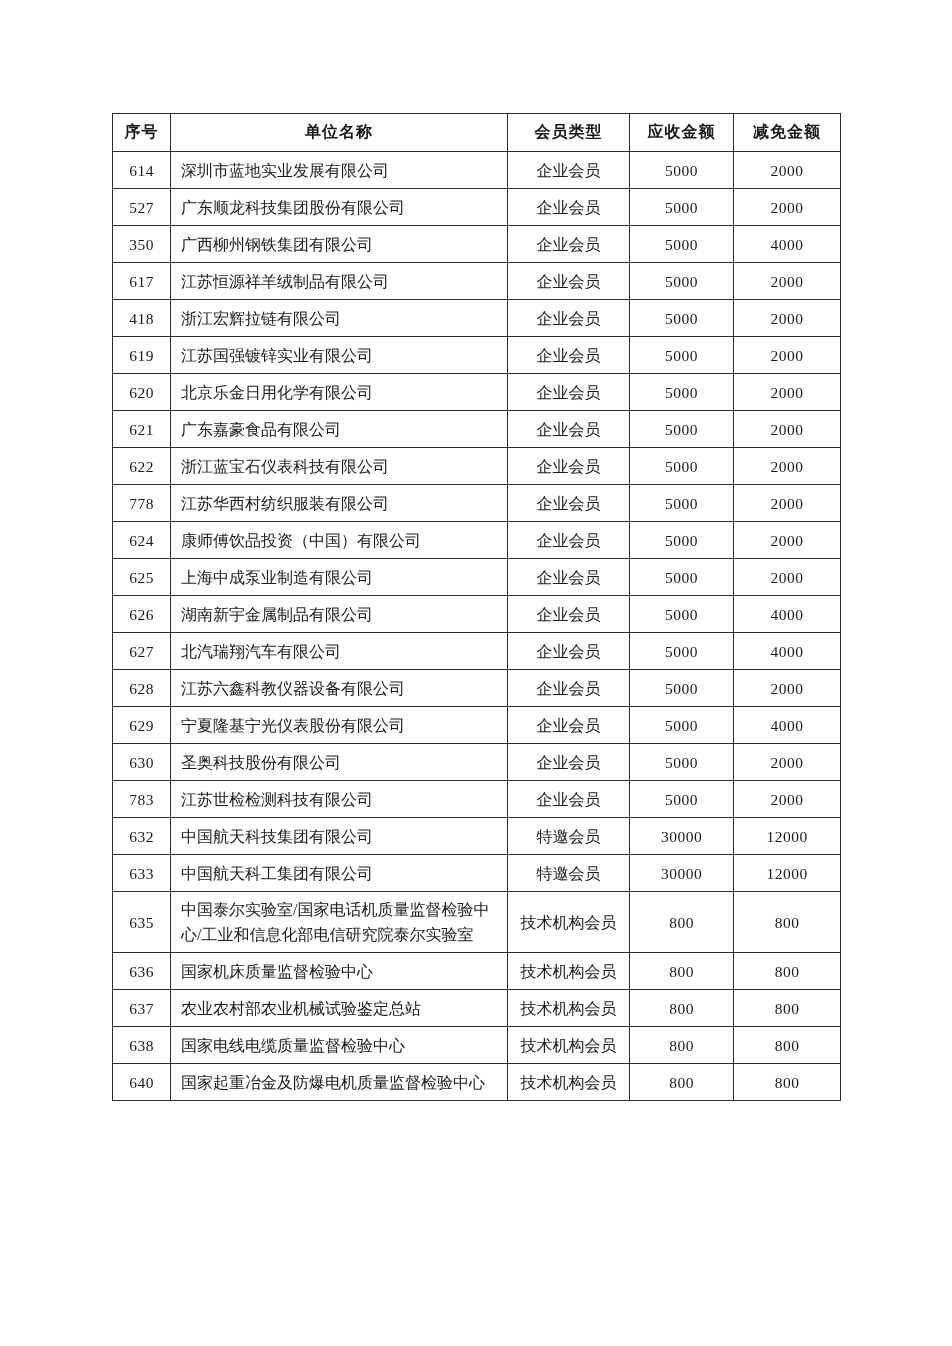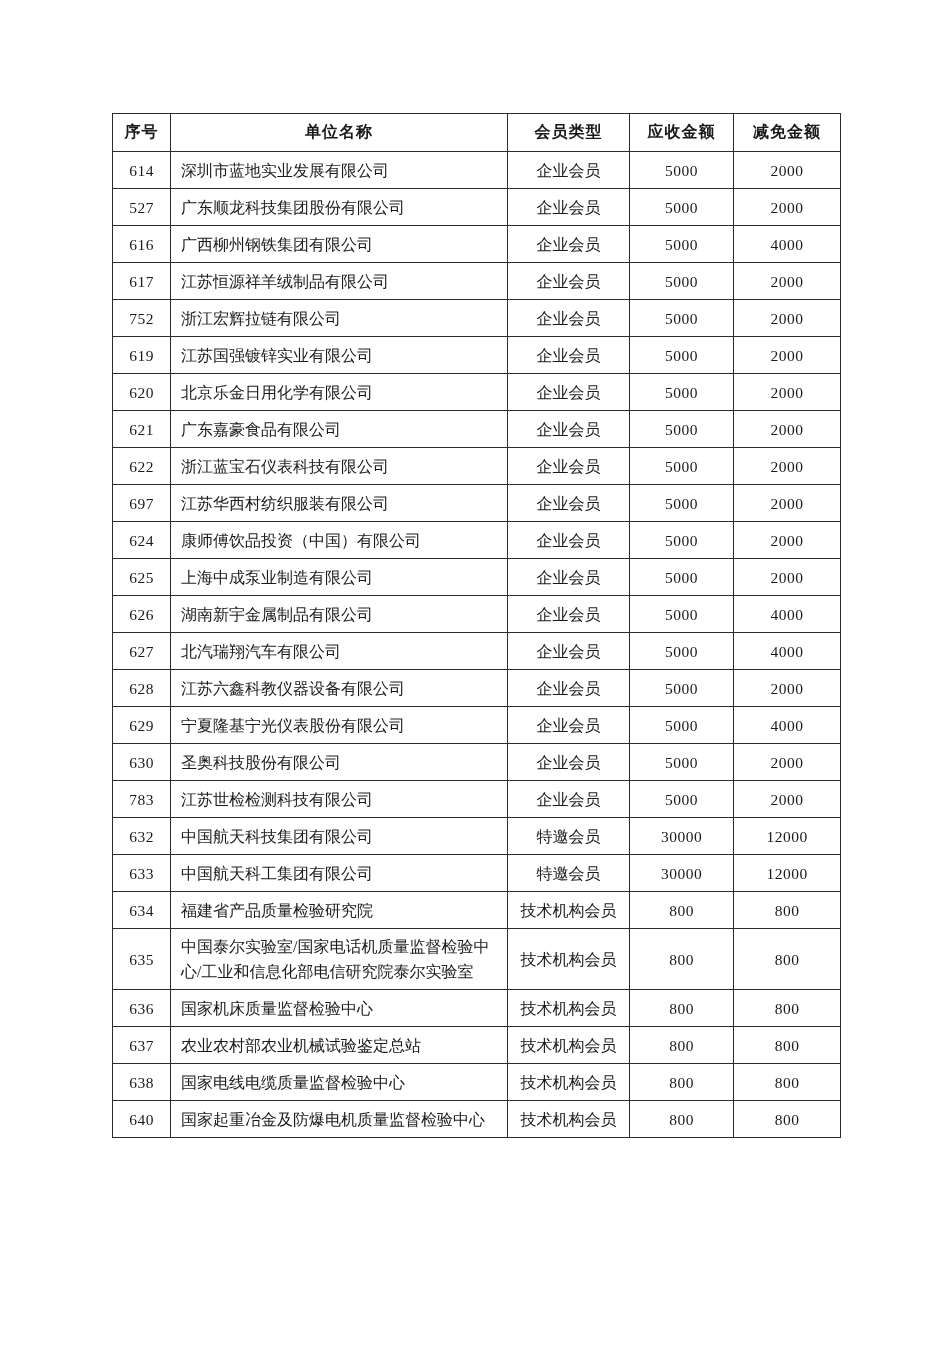--- a/index.html
+++ b/index.html
@@ -91,35 +91,35 @@
     <td class="cell-num">2000</td>
   </tr>
         <tr>
     <td class="cell-num">527</td>
     <td class="cell-name">广东顺龙科技集团股份有限公司</td>
     <td>企业会员</td>
     <td class="cell-num">5000</td>
     <td class="cell-num">2000</td>
   </tr>
         <tr>
-    <td class="cell-num">616</td>
+    <td class="cell-num">350</td>
     <td class="cell-name">广西柳州钢铁集团有限公司</td>
     <td>企业会员</td>
     <td class="cell-num">5000</td>
     <td class="cell-num">4000</td>
   </tr>
         <tr>
     <td class="cell-num">617</td>
     <td class="cell-name">江苏恒源祥羊绒制品有限公司</td>
     <td>企业会员</td>
     <td class="cell-num">5000</td>
     <td class="cell-num">2000</td>
   </tr>
         <tr>
-    <td class="cell-num">752</td>
+    <td class="cell-num">418</td>
     <td class="cell-name">浙江宏辉拉链有限公司</td>
     <td>企业会员</td>
     <td class="cell-num">5000</td>
     <td class="cell-num">2000</td>
   </tr>
         <tr>
     <td class="cell-num">619</td>
     <td class="cell-name">江苏国强镀锌实业有限公司</td>
     <td>企业会员</td>
     <td class="cell-num">5000</td>
@@ -140,21 +140,21 @@
     <td class="cell-num">2000</td>
   </tr>
         <tr>
     <td class="cell-num">622</td>
     <td class="cell-name">浙江蓝宝石仪表科技有限公司</td>
     <td>企业会员</td>
     <td class="cell-num">5000</td>
     <td class="cell-num">2000</td>
   </tr>
         <tr>
-    <td class="cell-num">697</td>
+    <td class="cell-num">778</td>
     <td class="cell-name">江苏华西村纺织服装有限公司</td>
     <td>企业会员</td>
     <td class="cell-num">5000</td>
     <td class="cell-num">2000</td>
   </tr>
         <tr>
     <td class="cell-num">624</td>
     <td class="cell-name">康师傅饮品投资（中国）有限公司</td>
     <td>企业会员</td>
     <td class="cell-num">5000</td>
@@ -217,27 +217,20 @@
     <td class="cell-num">12000</td>
   </tr>
         <tr>
     <td class="cell-num">633</td>
     <td class="cell-name">中国航天科工集团有限公司</td>
     <td>特邀会员</td>
     <td class="cell-num">30000</td>
     <td class="cell-num">12000</td>
   </tr>
         <tr>
-    <td class="cell-num">634</td>
-    <td class="cell-name">福建省产品质量检验研究院</td>
-    <td>技术机构会员</td>
-    <td class="cell-num">800</td>
-    <td class="cell-num">800</td>
-  </tr>
-        <tr>
     <td class="cell-num">635</td>
     <td class="cell-name">中国泰尔实验室/国家电话机质量监督检验中心/工业和信息化部电信研究院泰尔实验室</td>
     <td>技术机构会员</td>
     <td class="cell-num">800</td>
     <td class="cell-num">800</td>
   </tr>
         <tr>
     <td class="cell-num">636</td>
     <td class="cell-name">国家机床质量监督检验中心</td>
     <td>技术机构会员</td>

